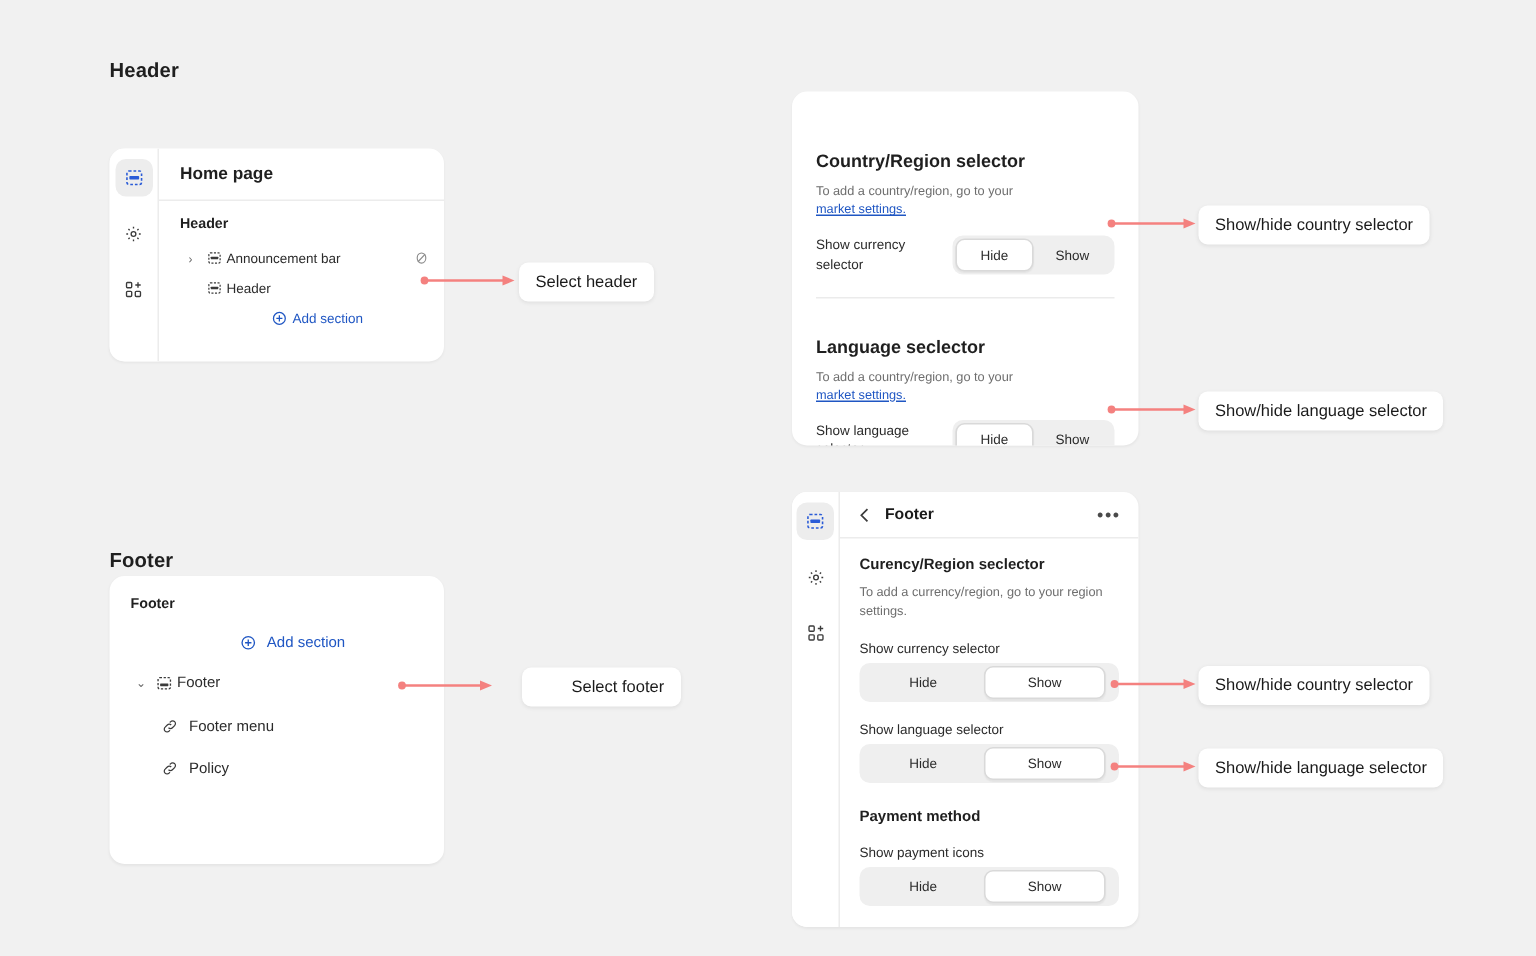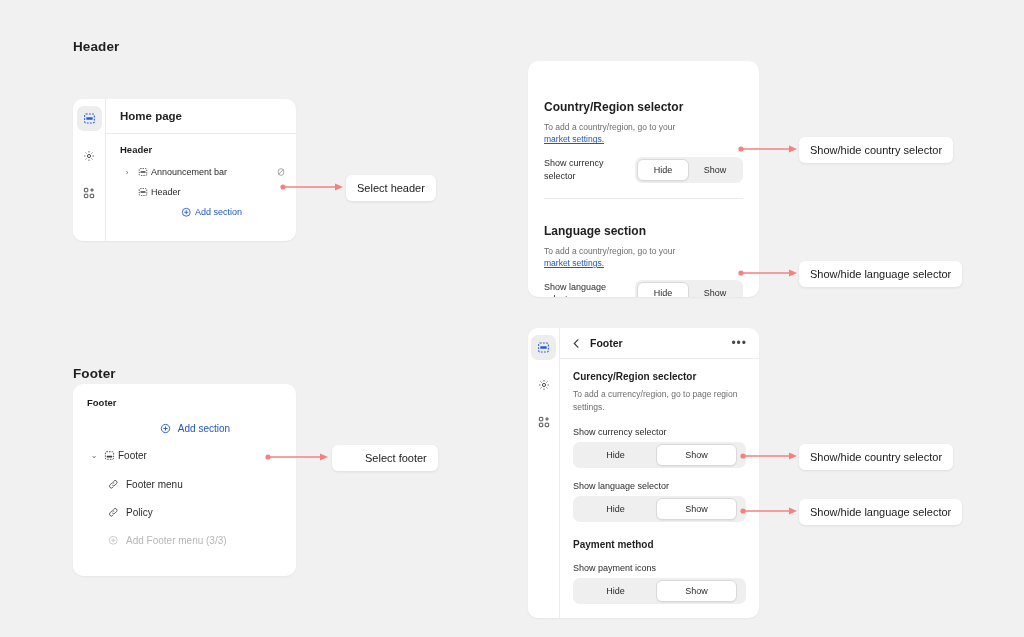--- a/index.html
+++ b/index.html
@@ -261,21 +261,21 @@
     <div class="set-row">
       <div class="set-row-label">Show currency selector</div>
       <div class="seg w-top">
         <div class="seg-btn sel">Hide</div>
         <div class="seg-btn">Show</div>
       </div>
     </div>
 
     <div class="divider"></div>
 
-    <div class="set-title">Language section</div>
+    <div class="set-title">Language seclector</div>
     <div class="set-desc">
       <span>To add a country/region, go to your </span><br>
       <a href="#">market settings.</a>
     </div>
 
     <div class="set-row">
       <div class="set-row-label">Show language selector</div>
       <div class="seg w-top">
         <div class="seg-btn sel">Hide</div>
         <div class="seg-btn">Show</div>
@@ -344,40 +344,31 @@
       <span class="tw-icon">
         <svg width="10.5" height="10.5" viewBox="0 0 16 16" fill="none" stroke="currentColor" stroke-width="1.25">
           <path d="M6.6 9.4a2.8 2.8 0 0 0 4 0l2.2-2.2a2.83 2.83 0 1 0-4-4l-.9.9"></path>
           <path d="M9.4 6.6a2.8 2.8 0 0 0-4 0L3.2 8.8a2.83 2.83 0 1 0 4 4l.9-.9"></path>
         </svg>
       </span>
       <span class="tw-label" style="font-size:10px; margin-left:4px;">Policy</span>
     </div>
 
 
-    <div class="tree-row indent-3 muted" style="height:28px;">
-      <span class="tw-icon">
-        <svg width="10.5" height="10.5" viewBox="0 0 16 16" fill="none" stroke="currentColor" stroke-width="1.3">
-          <circle cx="8" cy="8" r="6"></circle>
-            <path d="M8 4.9v6.2M4.9 8h6.2"></path>
-        </svg>
-      </span>
-      <span class="tw-label" style="font-size:10px; margin-left:4px;">Add Footer menu (3/3)</span>
-    </div>
   </div>
 </div>
 
 <div class="abs arrow" style="left:265px; top:452px;">
   <svg width="64" height="10" viewBox="0 0 64 10">
     <circle cx="3" cy="5" r="2.6" fill="#f4817f"></circle>
     <line x1="3" y1="5" x2="56" y2="5" stroke="#f4817f" stroke-width="1.7"></line>
     <polygon points="63,5 55,1.6 55,8.4" fill="#f4817f"></polygon>
   </svg>
 </div>
-<div class="abs callout" style="left:332px; top:445px;padding-left:33px;">Select footer</div>
+<div class="abs callout" style="left:348px; top:445px;padding-left:33px;">Select footer</div>
 
 <div class="abs card fpanel" style="left:528px; top:328px; width:231px; height:290px;">
 
   <div class="rail">
     <div class="rail-btn active">
       <span>
         <svg width="13" height="13" viewBox="0 0 16 16" fill="none" stroke="#2a5bd7" stroke-width="1.3">
           <rect x="2" y="2.5" width="12" height="11" rx="1.6" stroke-dasharray="2.2 1.6"></rect>
           <rect x="4" y="6.6" width="8" height="2.8" rx="0.6" fill="#2a5bd7" stroke="none"></rect>
         </svg>
@@ -409,21 +400,21 @@
         <svg width="9" height="11" viewBox="0 0 10 12" fill="none" stroke="#3b3b3b" stroke-width="1.3">
           <path d="M7 1.5L2.5 6 7 10.5"></path>
         </svg>
       </span>
       <span class="ftitle">Footer</span>
       <span class="dots">•••</span>
     </div>
 
     <div class="fpanel-content">
       <div class="fp-title">Curency/Region seclector</div>
-      <div class="fp-desc">To add a currency/region, go to page region settings.</div>
+      <div class="fp-desc">To add a currency/region, go to your region settings.</div>
 
       <div class="fp-field-label">Show currency selector</div>
       <div class="seg w-wide">
         <div class="seg-btn">Hide</div>
         <div class="seg-btn sel">Show</div>
       </div>
 
       <div class="fp-field-label">Show language selector</div>
       <div class="seg w-wide">
         <div class="seg-btn">Hide</div>

